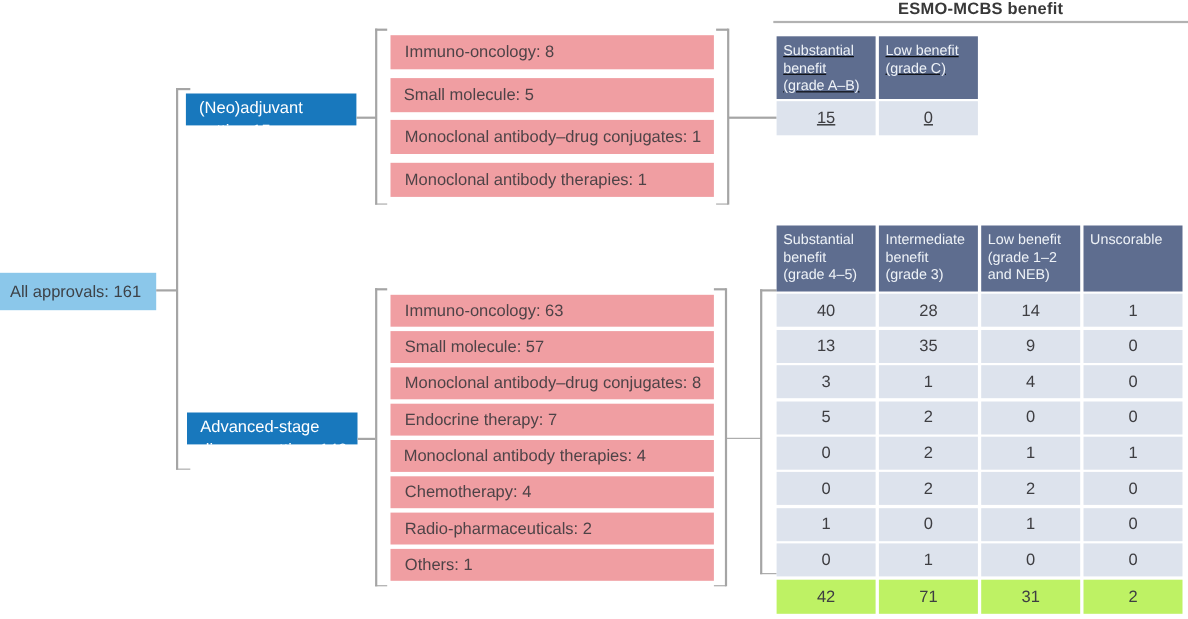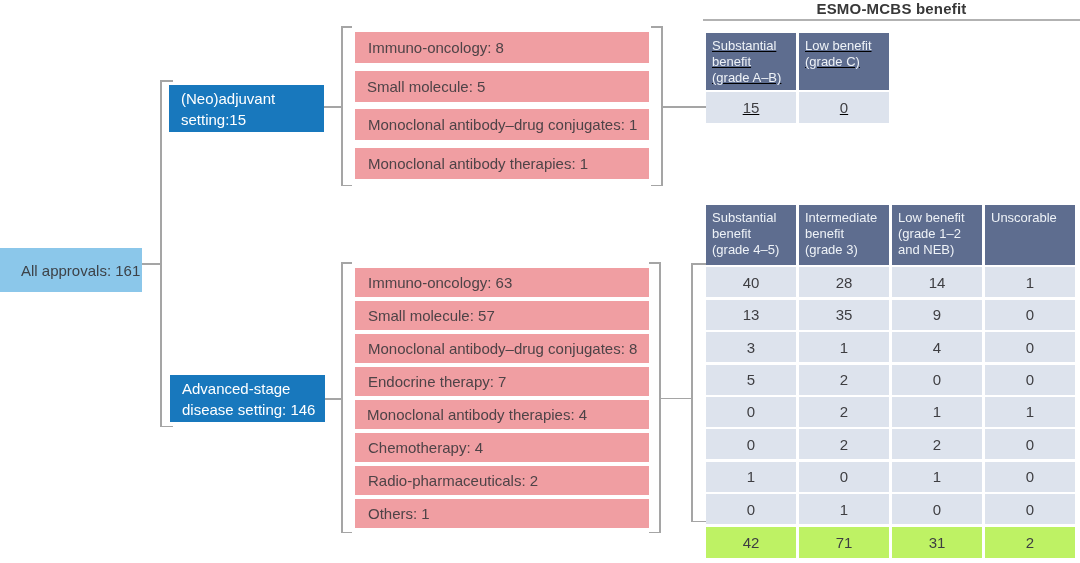--- a/index.html
+++ b/index.html
@@ -13,25 +13,25 @@
   }
   .title-rule{position:absolute;left:703px;top:18.5px;width:377px;height:2px;background:#b2b2b2;}
 
   
   .hl,.vl{position:absolute;background:#a5a5a5;}
   .hl{height:1.5px;}
   .vl{width:1.5px;}
 
   
   .rootbox{
-    position:absolute;left:0;top:248px;width:142px;height:44px;background:#8bc7ea;
-    color:#3d4248;font-size:15px;display:flex;align-items:center;padding-left:21px;box-sizing:border-box;
+    position:absolute;left:0;top:248px;width:142px;height:34px;background:#8bc7ea;
+    color:#3d4248;font-size:15px;display:flex;align-items:center;padding-left:9px;box-sizing:border-box;
   }
   .bluebox{
-    position:absolute;width:155px;height:47px;background:#1878bd;color:#ffffff;
+    position:absolute;width:155px;height:29px;background:#1878bd;color:#ffffff;
     font-size:15px;line-height:1.38;padding:4px 0 0 12px;box-sizing:border-box;
   }
   .pink{
     position:absolute;left:355px;width:294px;background:#f09ea2;color:#4e4347;
     font-size:15px;display:flex;align-items:center;padding-left:13px;box-sizing:border-box;
   }
   .pink.h31{height:31px;}
   .pink.h29{height:29px;}
 
   

